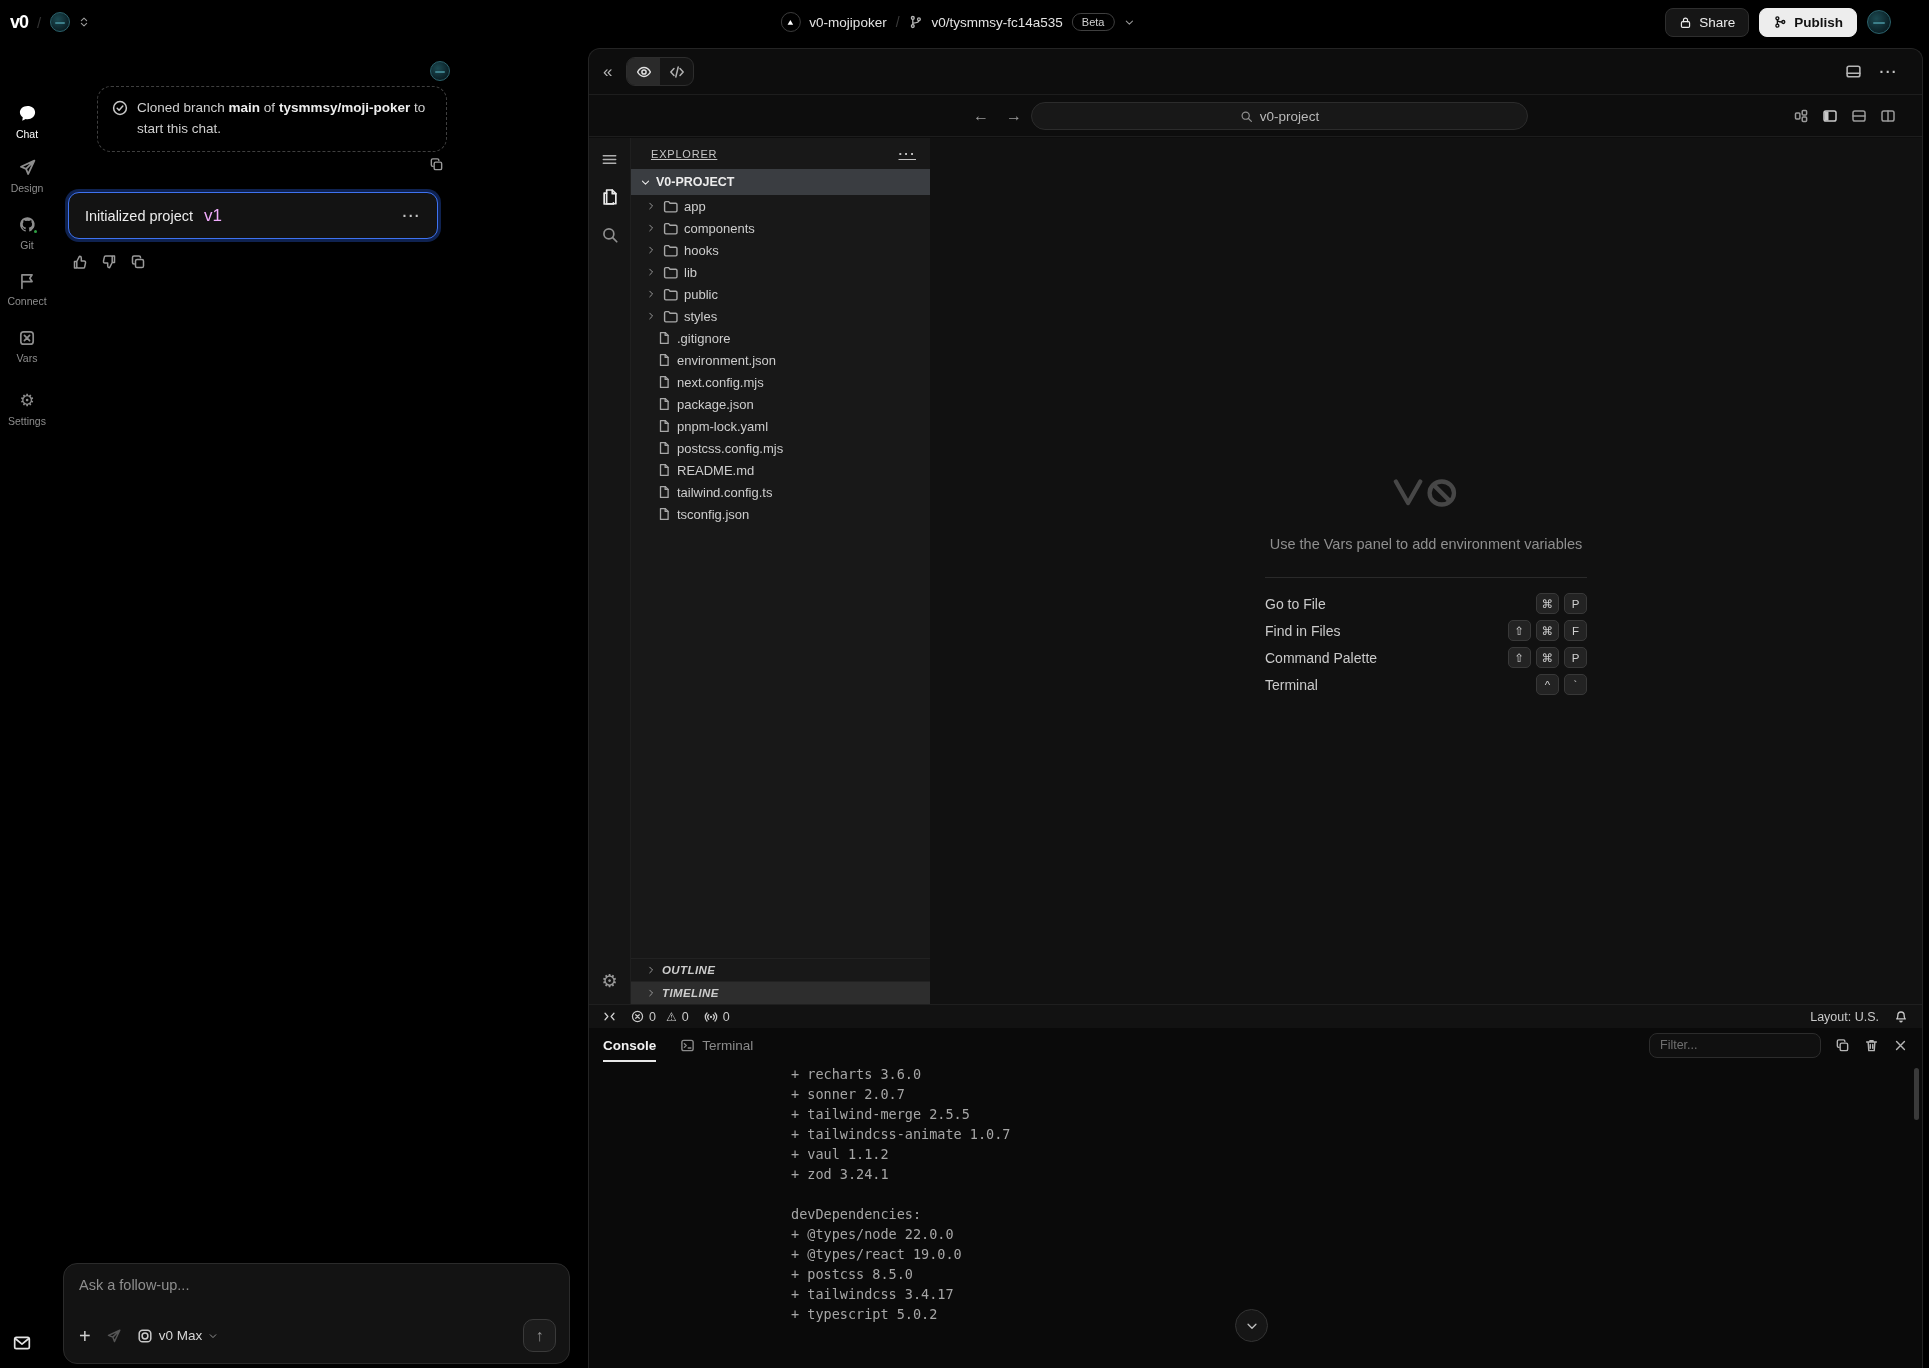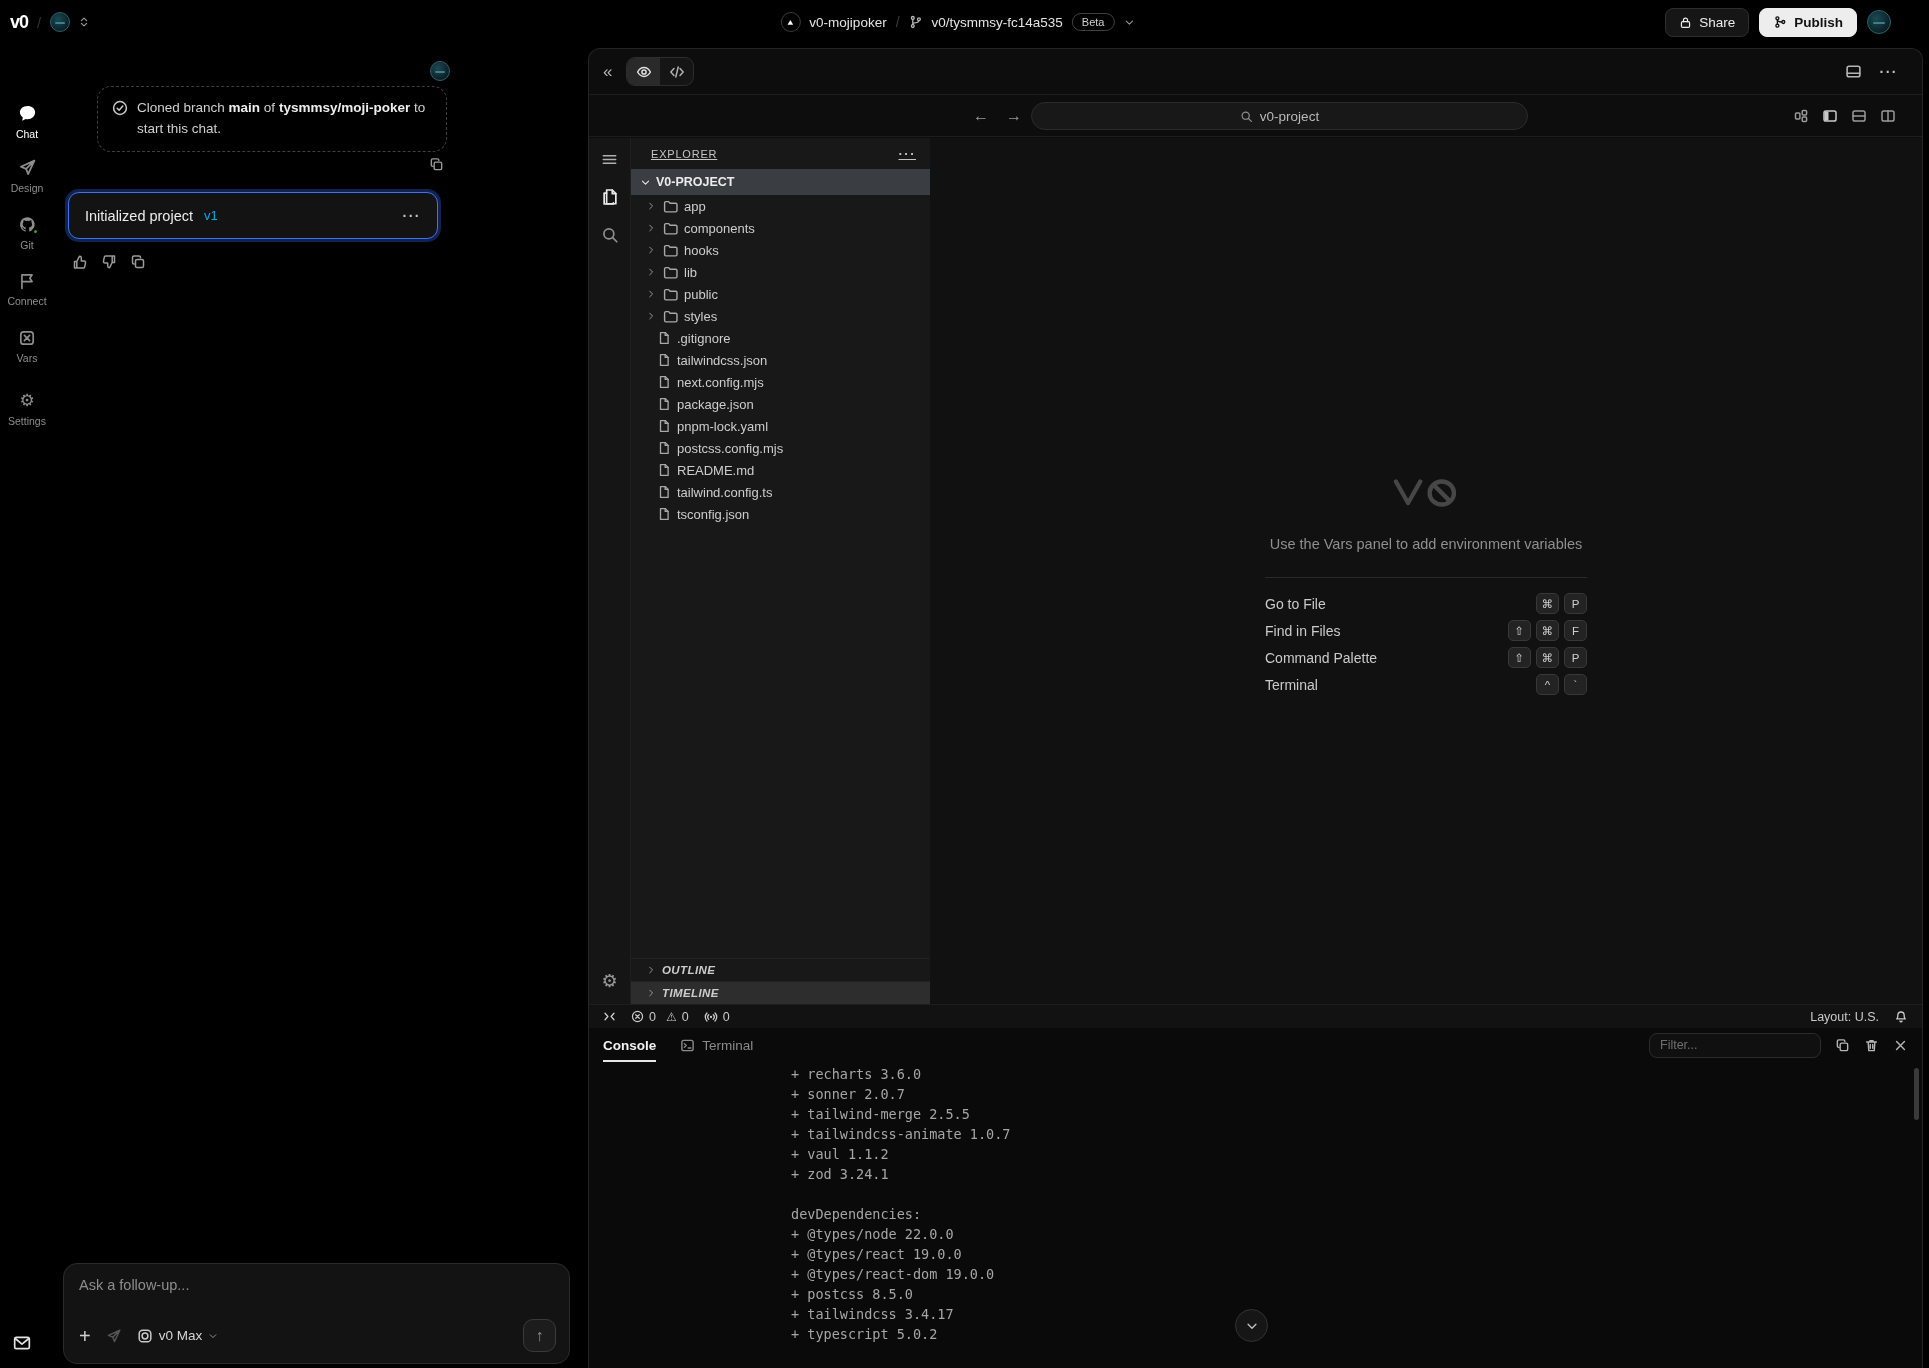--- a/index.html
+++ b/index.html
@@ -31,21 +31,21 @@
   .git-dot { position:absolute; right:-2px; bottom:-1px; width:7px; height:7px; border-radius:50%; background:#2ea043; border:2px solid #000; }
 
   
   .msg-box { position:absolute; left:97px; top:86px; width:350px; border:1px dashed #3f3f3f; border-radius:14px; padding:11px 14px; display:flex; gap:9px; font-size:13.5px; line-height:1.55; color:#cfcfcf; }
   .msg-box b { color:#ededed; font-weight:700; }
   .msg-check { flex:0 0 auto; color:#c9c9c9; margin-top:2px; }
   .orb-msg { position:absolute; left:430px; top:61px; width:20px; height:20px; }
   .copy-float { position:absolute; left:429px; top:157px; color:#9a9a9a; cursor:pointer; }
   .task-card { position:absolute; left:68px; top:192px; width:370px; height:47px; background:#131313; border:1.5px solid #3e72f0; box-shadow:0 0 0 3px rgba(42,96,230,.35); border-radius:11px; display:flex; align-items:center; padding:0 16px; cursor:pointer; }
   .task-title { font-size:14.5px; color:#ececec; font-weight:500; }
-  .task-ver { font-size:13px; color:#0ea5e9; margin-left:11px; }
+  .task-ver { font-size:17px; color:#f0abfc; margin-left:11px; }
   .dots { margin-left:auto; color:#c4c4c4; font-weight:700; letter-spacing:1.5px; font-size:14px; cursor:pointer; }
   .thumbs { position:absolute; left:72px; top:254px; display:flex; gap:13px; color:#9a9a9a; }
   .thumbs > span { cursor:pointer; }
 
   .composer { position:absolute; left:63px; top:1263px; width:507px; height:101px; background:#131313; border:1px solid #2b2b2b; border-radius:14px; padding:13px 15px; }
   .composer textarea { width:100%; height:40px; background:transparent; border:none; outline:none; resize:none; color:#e5e5e5; font-size:14.5px; font-family:"Liberation Sans", sans-serif; }
   .composer textarea::placeholder { color:#8e8e8e; }
   .composer-row { position:absolute; left:15px; right:13px; bottom:11px; display:flex; align-items:center; gap:15px; }
   .plus-ic { color:#d0d0d0; font-size:20px; line-height:1; cursor:pointer; }
   .plane-dim { color:#555; cursor:pointer; }
@@ -518,21 +518,21 @@
             <span>.gitignore</span>
           </div>
 
           <div class="trow file">
             <span class="ficon">
               <svg class="ic" width="14" height="14" viewBox="0 0 16 16">
                 <path d="M4 1.8h5.3L12.7 5v9.2H4z"></path>
                 <path d="M9.3 1.8V5h3.4"></path>
               </svg>
             </span>
-            <span>tailwindcss.json</span>
+            <span>environment.json</span>
           </div>
 
           <div class="trow file">
             <span class="ficon">
               <svg class="ic" width="14" height="14" viewBox="0 0 16 16">
                 <path d="M4 1.8h5.3L12.7 5v9.2H4z"></path>
                 <path d="M9.3 1.8V5h3.4"></path>
               </svg>
             </span>
             <span>next.config.mjs</span>
@@ -753,21 +753,20 @@
         <div class="console-line">+ zod 3.24.1</div>
 
         <div class="console-line"></div>
 
         <div class="console-line">devDependencies:</div>
 
         <div class="console-line">+ @types/node 22.0.0</div>
 
         <div class="console-line">+ @types/react 19.0.0</div>
 
-        <div class="console-line">+ @types/react-dom 19.0.0</div>
 
         <div class="console-line">+ postcss 8.5.0</div>
 
         <div class="console-line">+ tailwindcss 3.4.17</div>
 
         <div class="console-line">+ typescript 5.0.2</div>
 
     </div>
     <span class="scroll-btn">
       <svg class="ic" width="14" height="14" viewBox="0 0 16 16">

